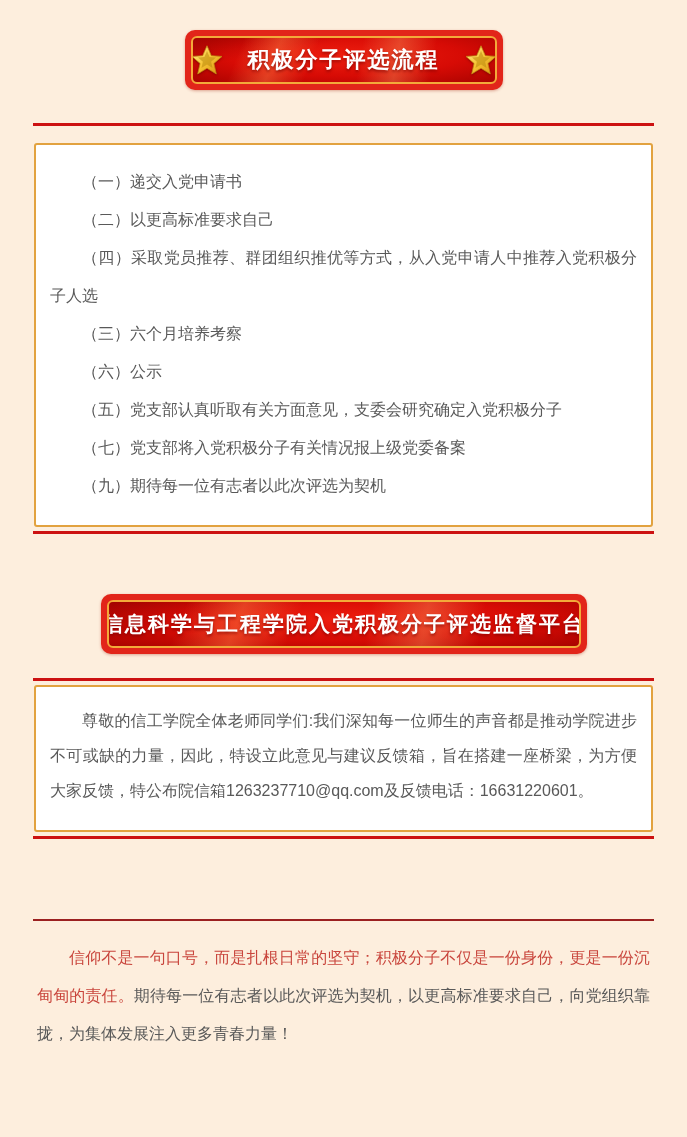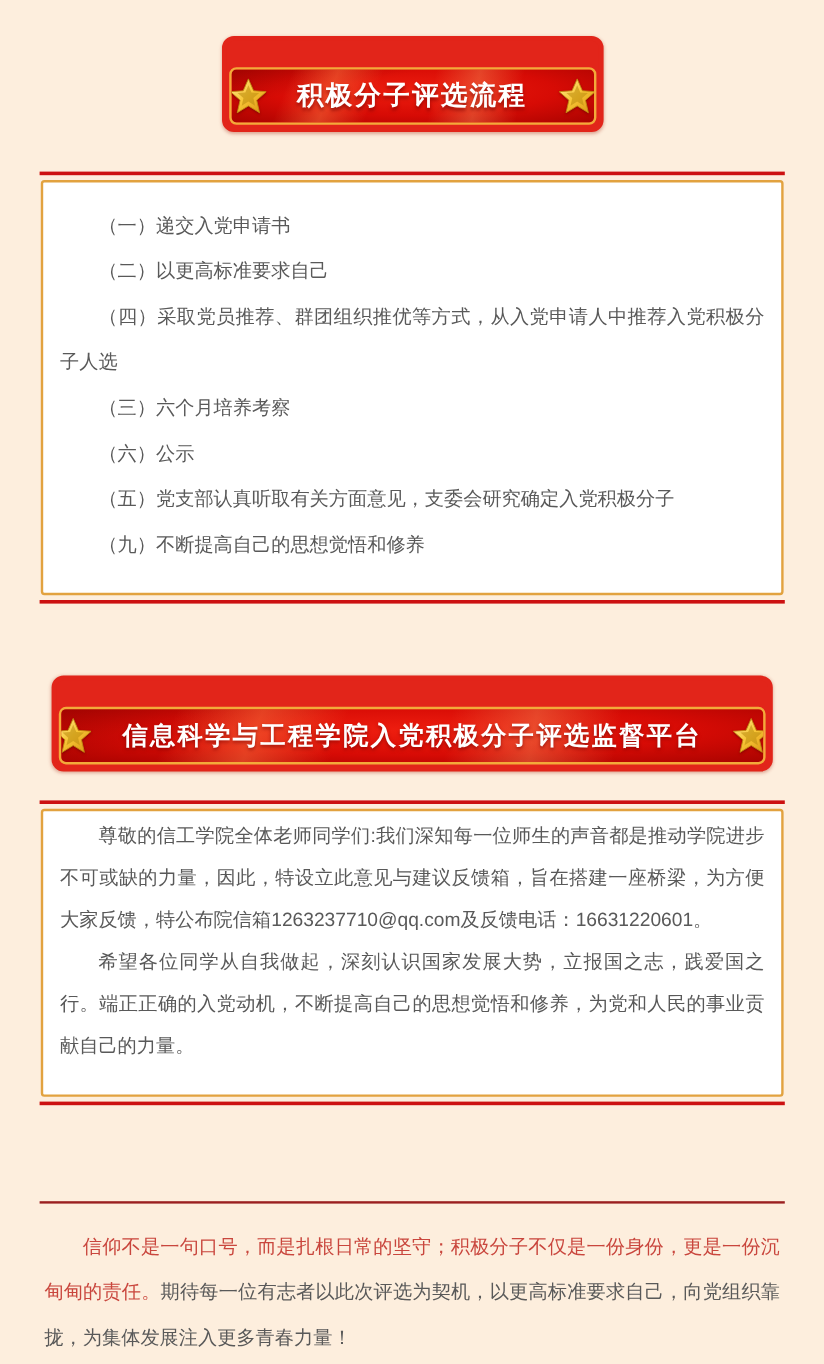--- a/index.html
+++ b/index.html
@@ -21,61 +21,60 @@
   }
   .banner-inner {
     position:relative;
     border:2px solid #f3aa3a;
     border-radius:6px;
     background:radial-gradient(ellipse at 50% 40%, #ee1e0f 0%, #d70b05 55%, #a90300 100%);
     display:flex; align-items:center; justify-content:center;
     gap:26px;
     height:48px;
     overflow:hidden;
-    margin-top:20px;
   }
   .banner-inner::before {
     content:""; position:absolute; inset:0;
     background:
       linear-gradient(112deg, rgba(255,255,255,0) 16%, rgba(255,130,70,.45) 28%, rgba(255,255,255,0) 40%),
       linear-gradient(100deg, rgba(255,255,255,0) 55%, rgba(255,195,120,.30) 67%, rgba(255,255,255,0) 79%),
       linear-gradient(170deg, rgba(120,0,0,.35) 0%, rgba(120,0,0,0) 30%);
   }
   .banner-title {
     position:relative; z-index:2;
     color:#ffffff; font-weight:bold; letter-spacing:2px;
     text-shadow:0 2px 3px rgba(110,0,0,.6);
     white-space:nowrap;
   }
   .banner-1 { width:318px; margin:0 auto; }
   .banner-1 .banner-title { font-size:22px; }
-  .banner-2 { width:601px; margin:0 auto; }
+  .banner-2 { width:486px; margin:0 auto; }
   .banner-2 .banner-title { font-size:21px; }
   .star-wrap { position:relative; z-index:2; width:30px; height:30px; flex:0 0 auto; }
   .star-svg { width:30px; height:30px; display:block; filter:drop-shadow(0 1px 1px rgba(90,0,0,.5)); }
 
   
   .fancy-box {
     border-top:3px solid #cc1111;
     border-bottom:3px solid #cc1111;
     padding:4px 1px;
   }
   .fancy-box-inner {
     border:2px solid #e2a23f;
     border-radius:3px;
     background:#ffffff;
   }
   .list-box { margin-top:33px; }
-  .list-box .fancy-box-inner { padding:18px 14px 20px; }
+  .list-box .fancy-box-inner { padding:18px 14px 20px;margin-top:13px; }
   .list-item {
     font-size:16px; line-height:38px; color:#595959;
     text-indent:2em; text-align:justify;
   }
   .notice-box { margin-top:24px; }
-  .notice-box .fancy-box-inner { padding:4px 14px 22px; }
+  .notice-box .fancy-box-inner { padding:16px 14px 22px; }
   .para {
     font-size:16px; line-height:35px; color:#595959;
     text-indent:2em; text-align:justify;
   }
 
   .gap-before-banner2 { height:60px; }
 
   
   .closing { margin-top:80px; }
   .rule { height:2px; background:#9b2020; width:100%; }
@@ -120,21 +119,22 @@
   </div>
 
   <div class="fancy-box list-box">
     <div class="fancy-box-inner">
       <p class="list-item">（一）递交入党申请书</p>
       <p class="list-item">（二）以更高标准要求自己</p>
       <p class="list-item">（四）采取党员推荐、群团组织推优等方式，从入党申请人中推荐入党积极分子人选</p>
       <p class="list-item">（三）六个月培养考察</p>
       <p class="list-item">（六）公示</p>
       <p class="list-item">（五）党支部认真听取有关方面意见，支委会研究确定入党积极分子</p>
-      <p class="list-item">（九）不断提高自己的思想觉悟和修养</p>
+      <p class="list-item">（七）党支部将入党积极分子有关情况报上级党委备案</p>
+      <p class="list-item">（九）期待每一位有志者以此次评选为契机</p>
     </div>
   </div>
 
   <div class="gap-before-banner2"></div>
 
   <div class="banner banner-2">
     <div class="banner-inner">
       <span class="star-wrap">
         <svg class="star-svg" viewBox="0 0 40 40">
           <polygon points="20,1 25.8,14.2 40,15.2 29.2,24.6 32.4,38.6 20,31 7.6,38.6 10.8,24.6 0,15.2 14.2,14.2" fill="url(#starGrad)" stroke="#c28a12" stroke-width="1"></polygon>
@@ -147,21 +147,20 @@
           <polygon points="20,1 25.8,14.2 40,15.2 29.2,24.6 32.4,38.6 20,31 7.6,38.6 10.8,24.6 0,15.2 14.2,14.2" fill="url(#starGrad)" stroke="#c28a12" stroke-width="1"></polygon>
           <polygon points="20,8 23.4,16 32,16.6 25.5,22.3 27.4,30.7 20,26.1 12.6,30.7 14.5,22.3 8,16.6 16.6,16" fill="#b98a0e" opacity="0.55"></polygon>
         </svg>
       </span>
     </div>
   </div>
 
   <div class="fancy-box notice-box">
     <div class="fancy-box-inner">
       <p class="para">尊敬的信工学院全体老师同学们:我们深知每一位师生的声音都是推动学院进步不可或缺的力量，因此，特设立此意见与建议反馈箱，旨在搭建一座桥梁，为方便大家反馈，特公布院信箱1263237710@qq.com及反馈电话：16631220601。</p>
-      <p class="para">希望各位同学从自我做起，深刻认识国家发展大势，立报国之志，践爱国之行。端正正确的入党动机，不断提高自己的思想觉悟和修养，为党和人民的事业贡献自己的力量。</p>
     </div>
   </div>
 
   <div class="closing">
     <div class="rule"></div>
     <p class="closing-para"><span class="red">信仰不是一句口号，而是扎根日常的坚守；积极分子不仅是一份身份，更是一份沉甸甸的责任。</span><span>期待每一位有志者以此次评选为契机，以更高标准要求自己，向党组织靠拢，为集体发展注入更多青春力量！</span></p>
 
   </div>
 
 </div>

